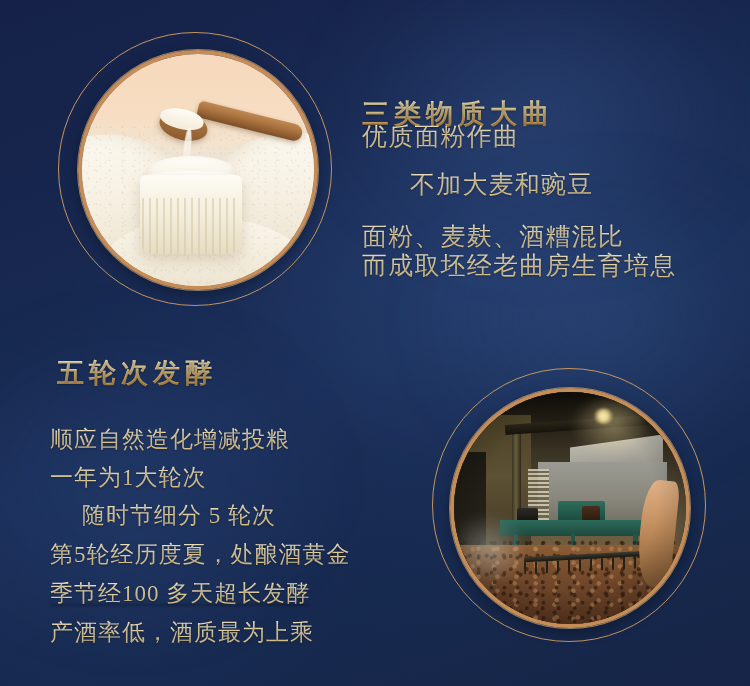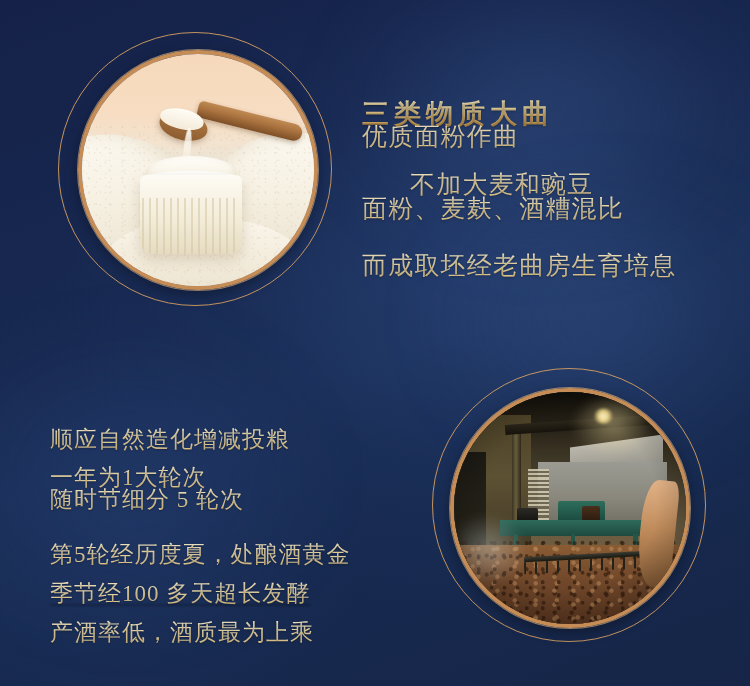--- a/index.html
+++ b/index.html
@@ -261,27 +261,28 @@
         <div class="bowl"></div>
         <div class="bowl-ridges"></div>
       </div>
     </div>
   </div>
 
   <div class="heading" style="left:362px; top:52px;margin-top:44px;">三类物质大曲</div>
 
   <div class="body-line sec1-line" style="top:120px;">优质面粉作曲</div>
   <div class="body-line sec1-line" style="top:168px;margin-left:48px;">不加大麦和豌豆</div>
-  <div class="body-line sec1-line" style="top:192px;">面粉、麦麸、酒糟混比</div>
+  <div class="body-line sec1-line" style="top:220px;">面粉、麦麸、酒糟混比</div>
   <div class="body-line sec1-line" style="top:249px;">而成取坯经老曲房生育培息</div>
 
+  <div class="heading" style="left:57px; top:355px;">五轮次发酵</div>
 
   <div class="body-line sec2-line" style="top:424px;text-align:right;">顺应自然造化增减投粮</div>
   <div class="body-line sec2-line" style="top:462px;text-align:center;">一年为1大轮次</div>
-  <div class="body-line sec2-line" style="top:484px;">随时节细分 5 轮次</div>
+  <div class="body-line sec2-line" style="top:500px;margin-left:32px;">随时节细分 5 轮次</div>
   <div class="body-line sec2-line" style="top:539px;">第5轮经历度夏，处酿酒黄金</div>
   <div class="body-line sec2-line" style="top:578px;text-decoration:underline;">季节经100 多天超长发酵</div>
   <div class="body-line sec2-line" style="top:617px;">产酒率低，酒质最为上乘</div>
 
   <div class="medallion">
     <div class="ring-outer" style="left:432px; top:368px; width:274px; height:274px;"></div>
     <div class="ring-photo" style="left:450px; top:388px; width:240px; height:240px;">
       <div class="photo">
         <div class="shop-bg"></div>
         <div class="shop-ceiling"></div>

